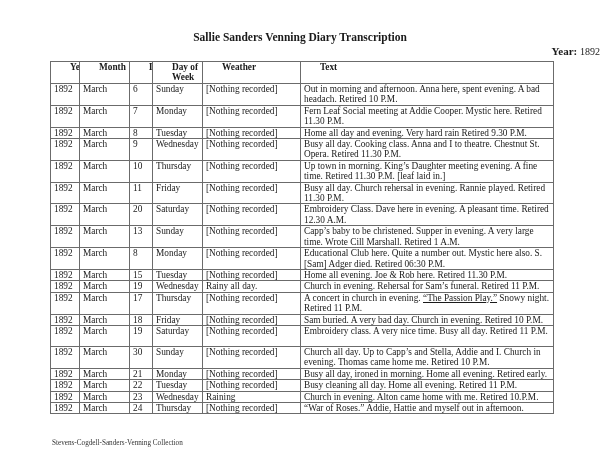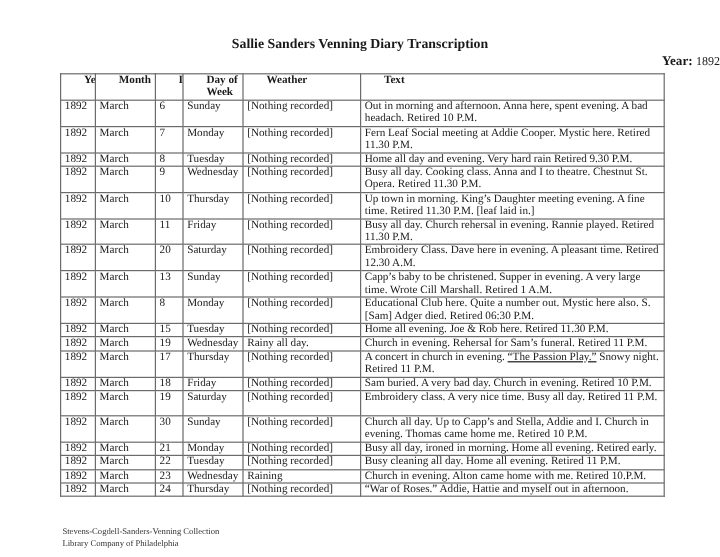--- a/index.html
+++ b/index.html
@@ -213,14 +213,13 @@
       <td>24</td>
       <td>Thursday</td>
       <td>[Nothing recorded]</td>
       <td>“War of Roses.” Addie, Hattie and myself out in afternoon.</td>
     </tr>
   </tbody>
 </table>
 
 <div class="footer">
   <div>Stevens-Cogdell-Sanders-Venning Collection</div>
-  <div>Library Company of Philadelphia</div>
 </div>
 
 </body></html>

